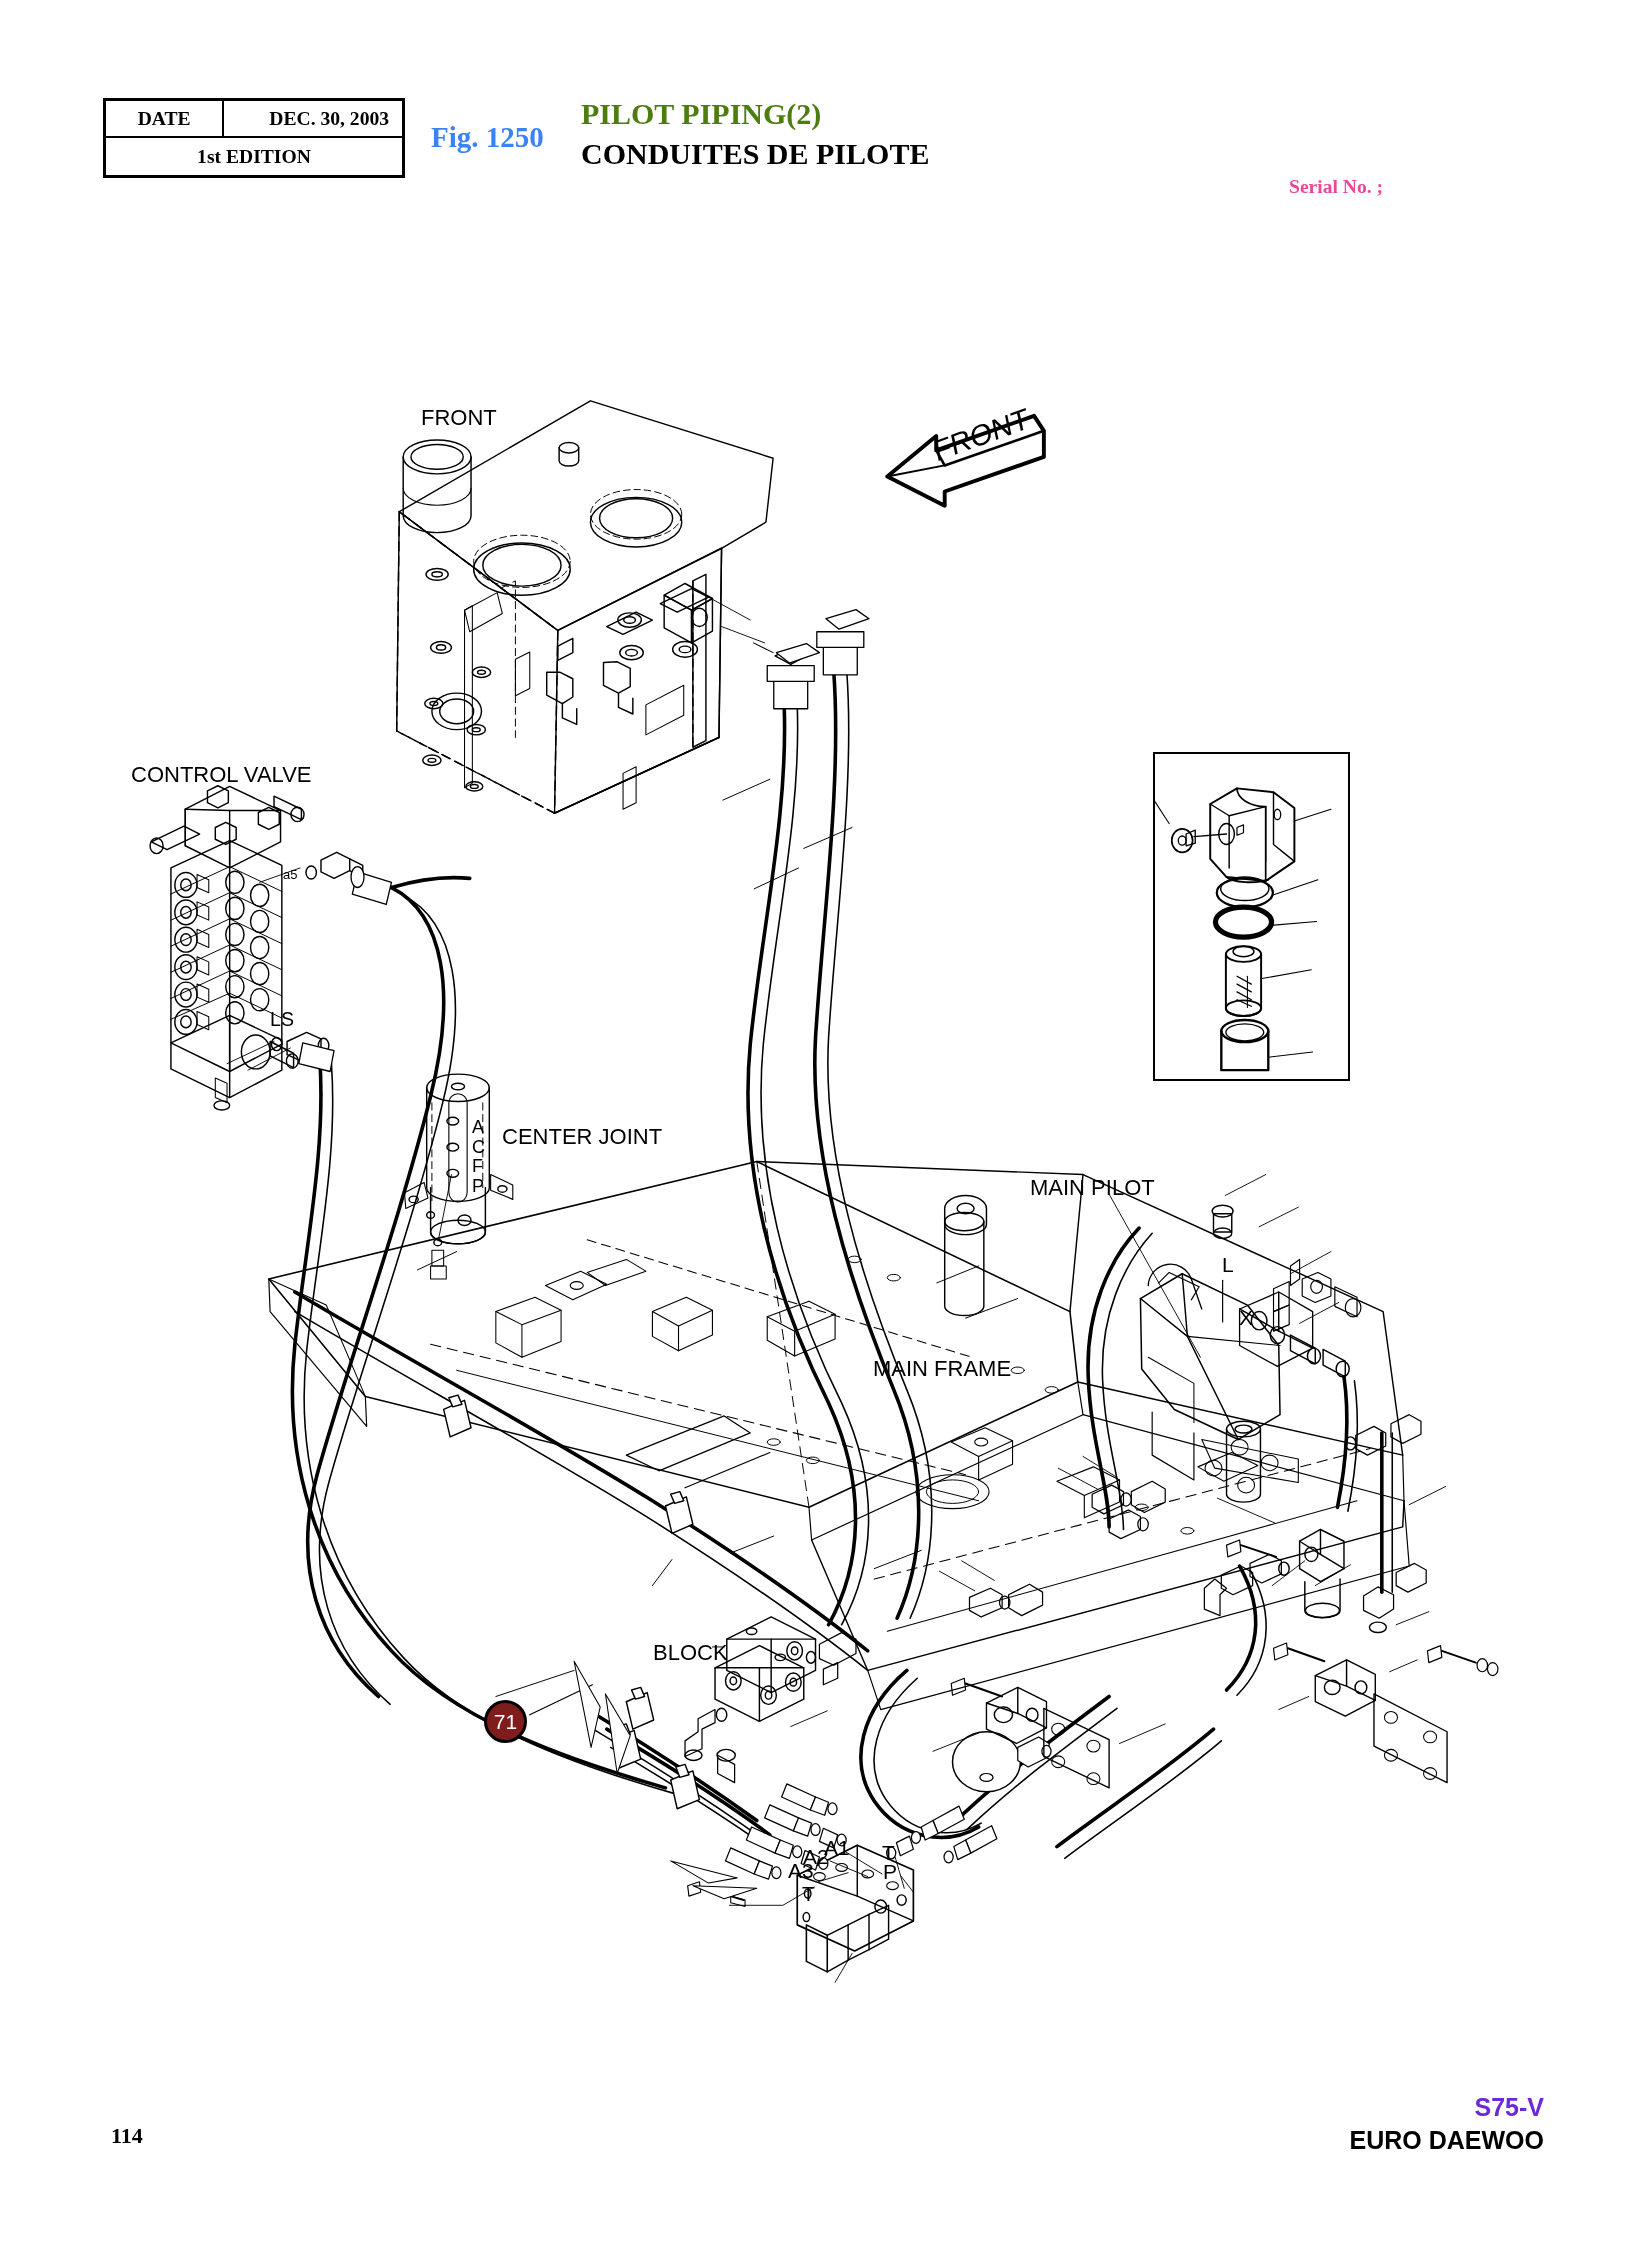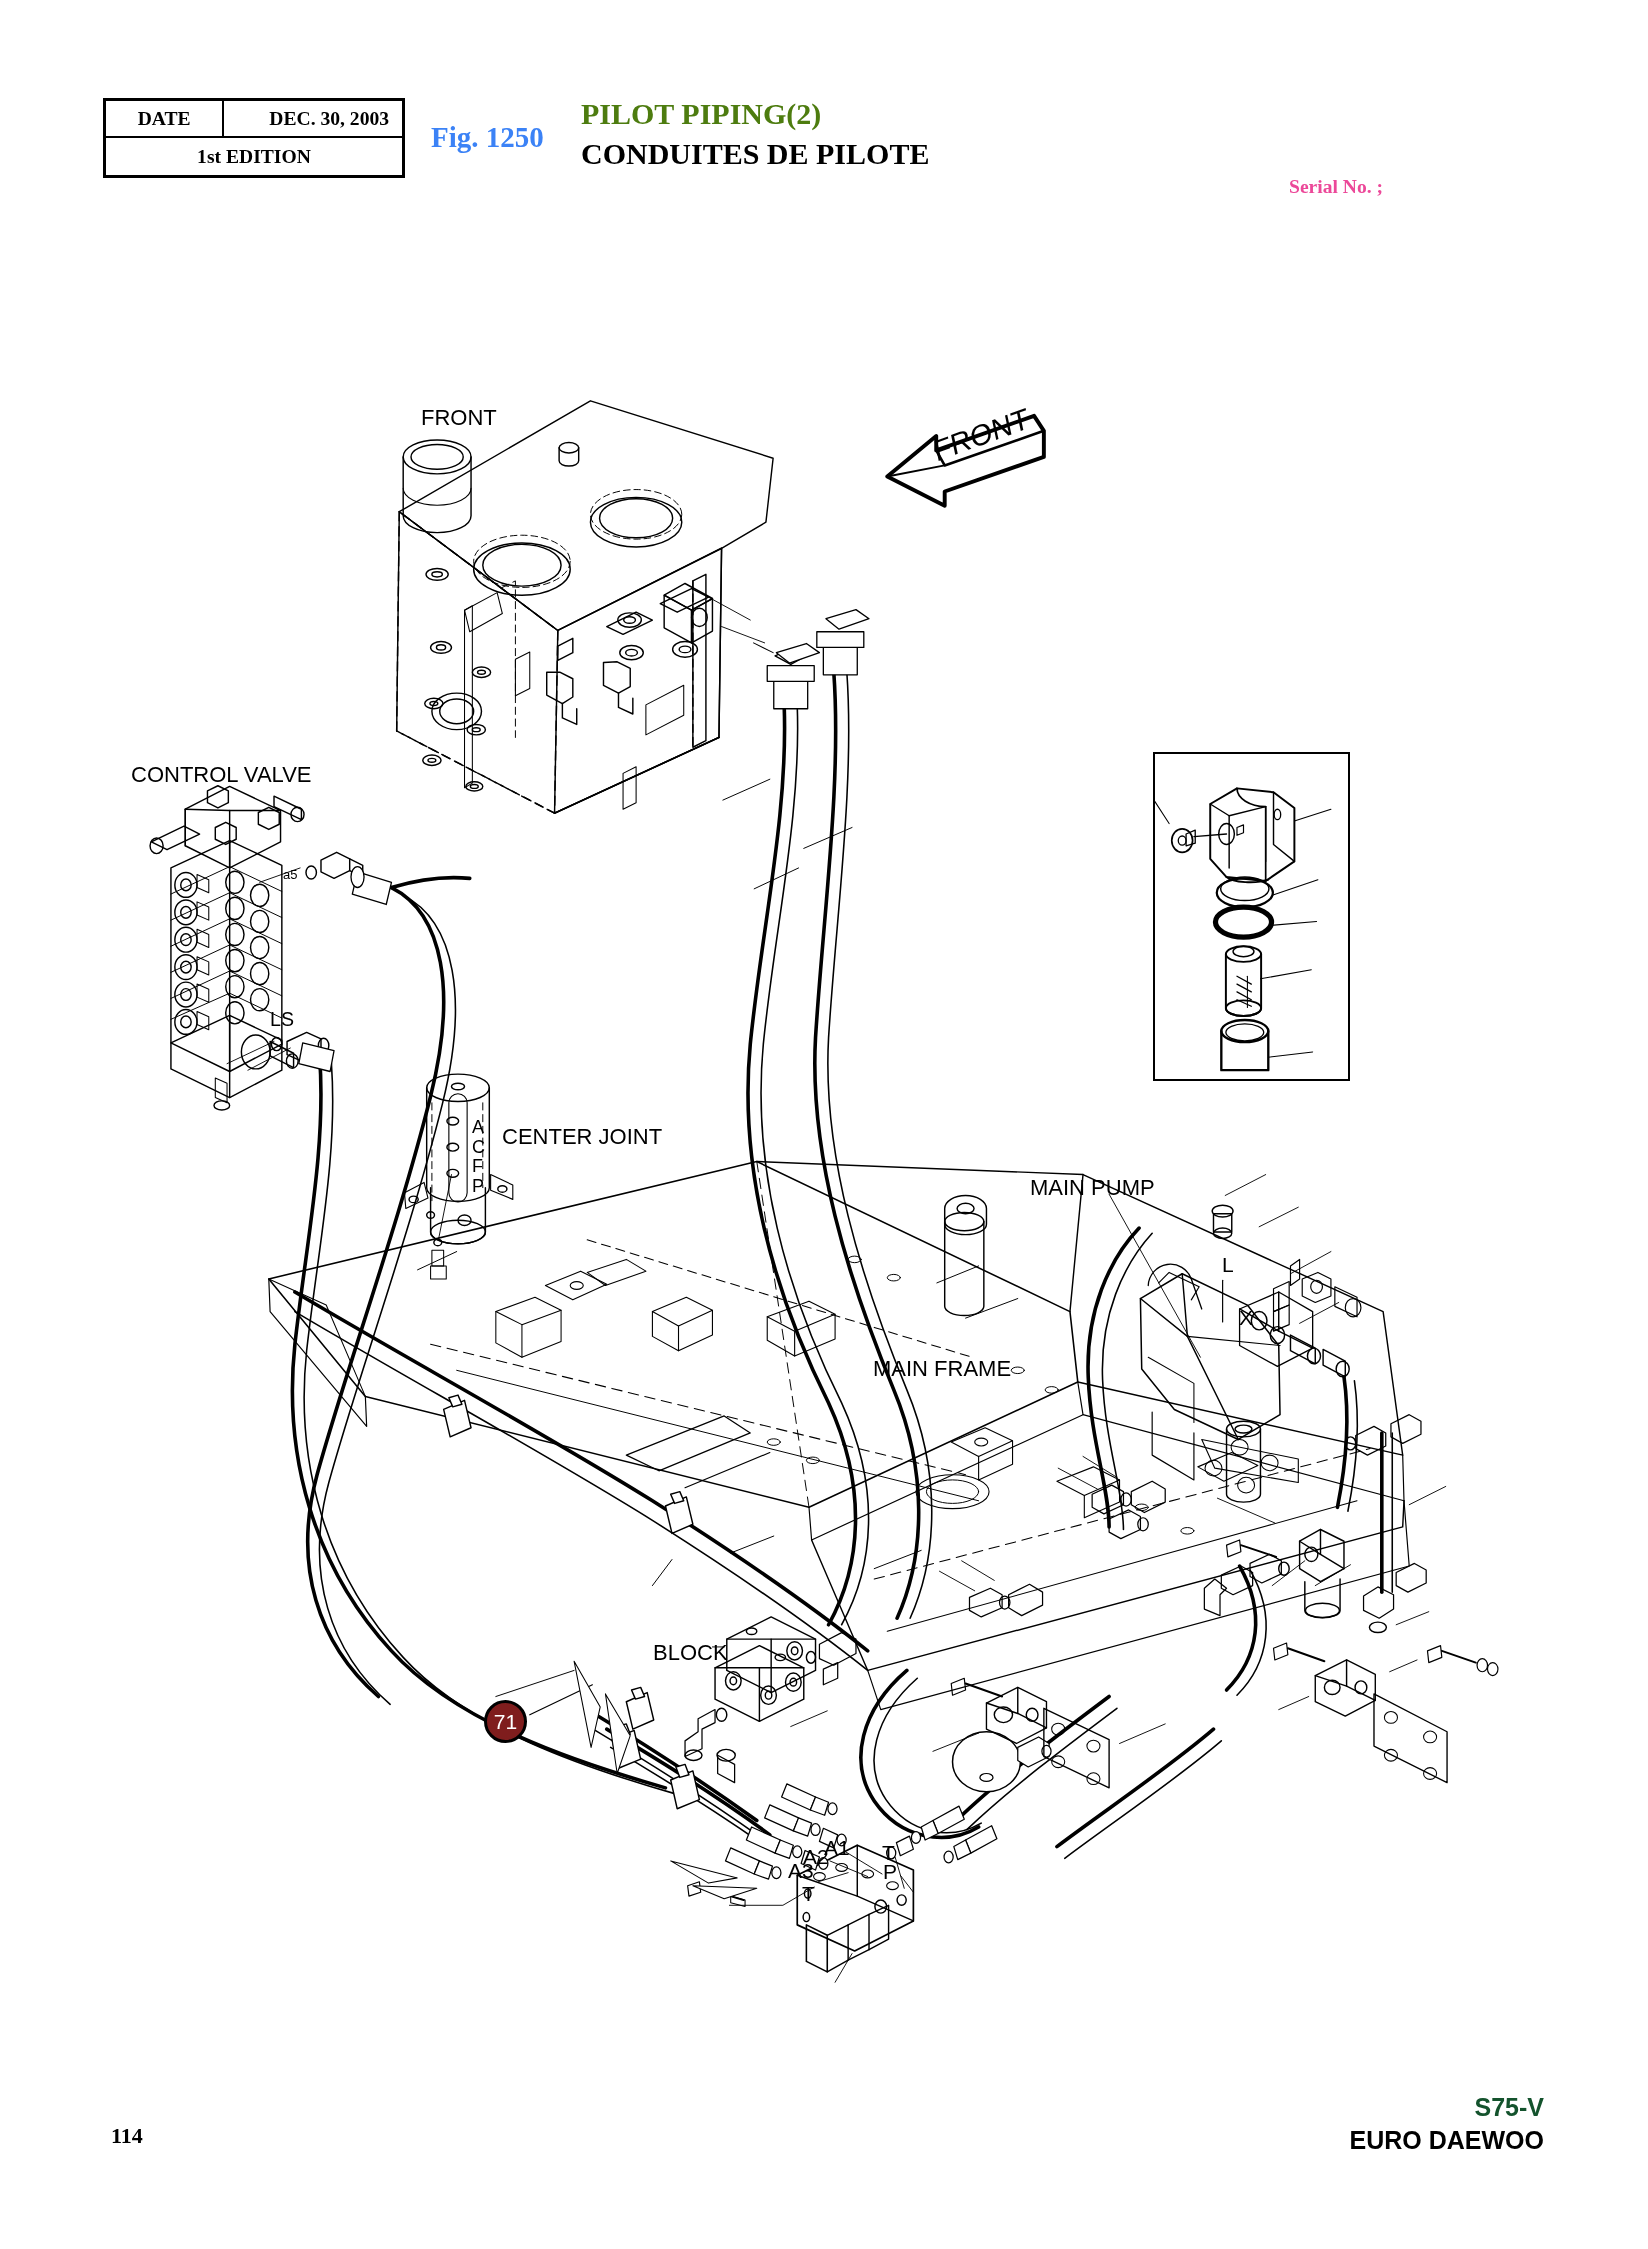--- a/index.html
+++ b/index.html
@@ -21,21 +21,21 @@
         font-weight:bold;font-size:30px;color:#4d7c0f;}
   #title-fr{position:absolute;left:581px;top:137px;font-family:"Liberation Serif",serif;
         font-weight:bold;font-size:30px;color:#000;}
   #serial-no{position:absolute;left:1289px;top:176px;font-family:"Liberation Serif",serif;
         font-weight:bold;font-size:19.6px;color:#ec4899;}
 
   
   #page-number{position:absolute;left:111px;top:2123px;font-family:"Liberation Serif",serif;
         font-weight:bold;font-size:22px;color:#000;}
   #model-code{position:absolute;right:104px;top:2093px;font-family:"Liberation Sans",sans-serif;
-        font-weight:bold;font-size:25px;color:#14532d;text-align:right;}
+        font-weight:bold;font-size:25px;color:#6d28d9;text-align:right;}
   #brand-name{position:absolute;right:104px;top:2126px;font-family:"Liberation Sans",sans-serif;
         font-weight:bold;font-size:25px;color:#000;text-align:right;}
 
   
   #drawing{position:absolute;left:0;top:0;width:1648px;height:2250px;}
 
   
   .dlabel{position:absolute;font-family:"Liberation Sans",sans-serif;color:#000;white-space:nowrap;}
 
   
@@ -771,21 +771,21 @@
     </g>
 
   </g>
 </svg>
 
 <div id="inset-frame"></div>
 
 <div class="dlabel" style="left:421px;top:405px;font-size:22px;">FRONT</div>
 <div class="dlabel" style="left:131px;top:762px;font-size:22px;">CONTROL VALVE</div>
 <div class="dlabel" style="left:502px;top:1124px;font-size:22px;">CENTER JOINT</div>
-<div class="dlabel" style="left:1030px;top:1175px;font-size:22px;">MAIN PUMP</div>
+<div class="dlabel" style="left:1030px;top:1175px;font-size:22px;">MAIN PILOT</div>
 <div class="dlabel" style="left:873px;top:1356px;font-size:22px;">MAIN FRAME</div>
 <div class="dlabel" style="left:653px;top:1640px;font-size:22px;">BLOCK</div>
 <div class="dlabel" style="left:931px;top:436px;font-size:29px;font-weight:normal;transform:rotate(-20deg) skewX(-8deg);transform-origin:left top;">FRONT</div>
 
 <div class="dlabel" style="left:283px;top:867px;font-size:13px;">a5</div>
 <div class="dlabel" style="left:270px;top:1008px;font-size:19.6px;">LS</div>
 <div class="dlabel" style="left:472px;top:1117px;font-size:18px;">A</div>
 <div class="dlabel" style="left:472px;top:1137px;font-size:18px;">C</div>
 <div class="dlabel" style="left:472px;top:1156px;font-size:18px;">F</div>
 <div class="dlabel" style="left:472px;top:1176px;font-size:18px;">P</div>

